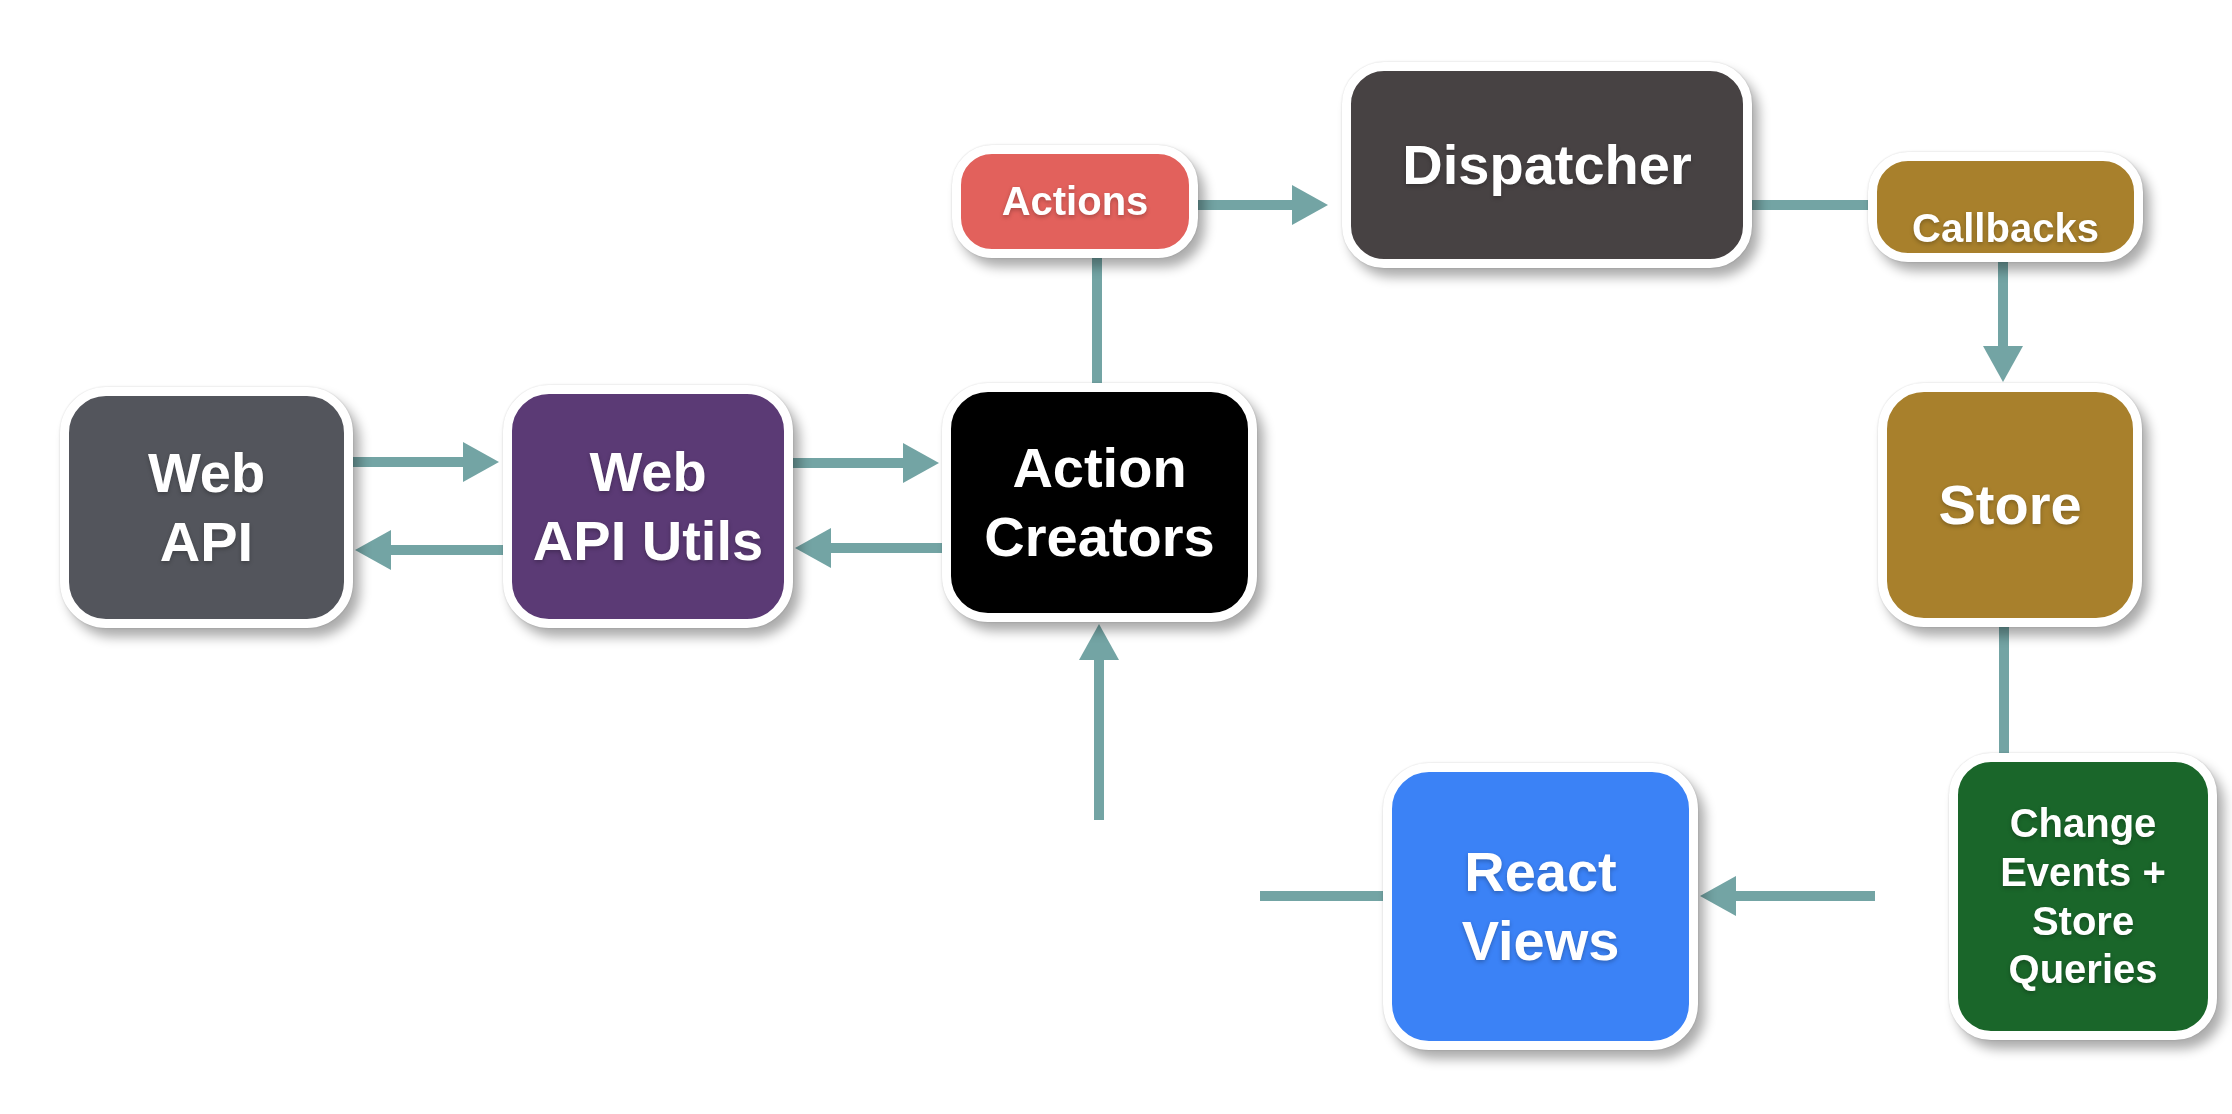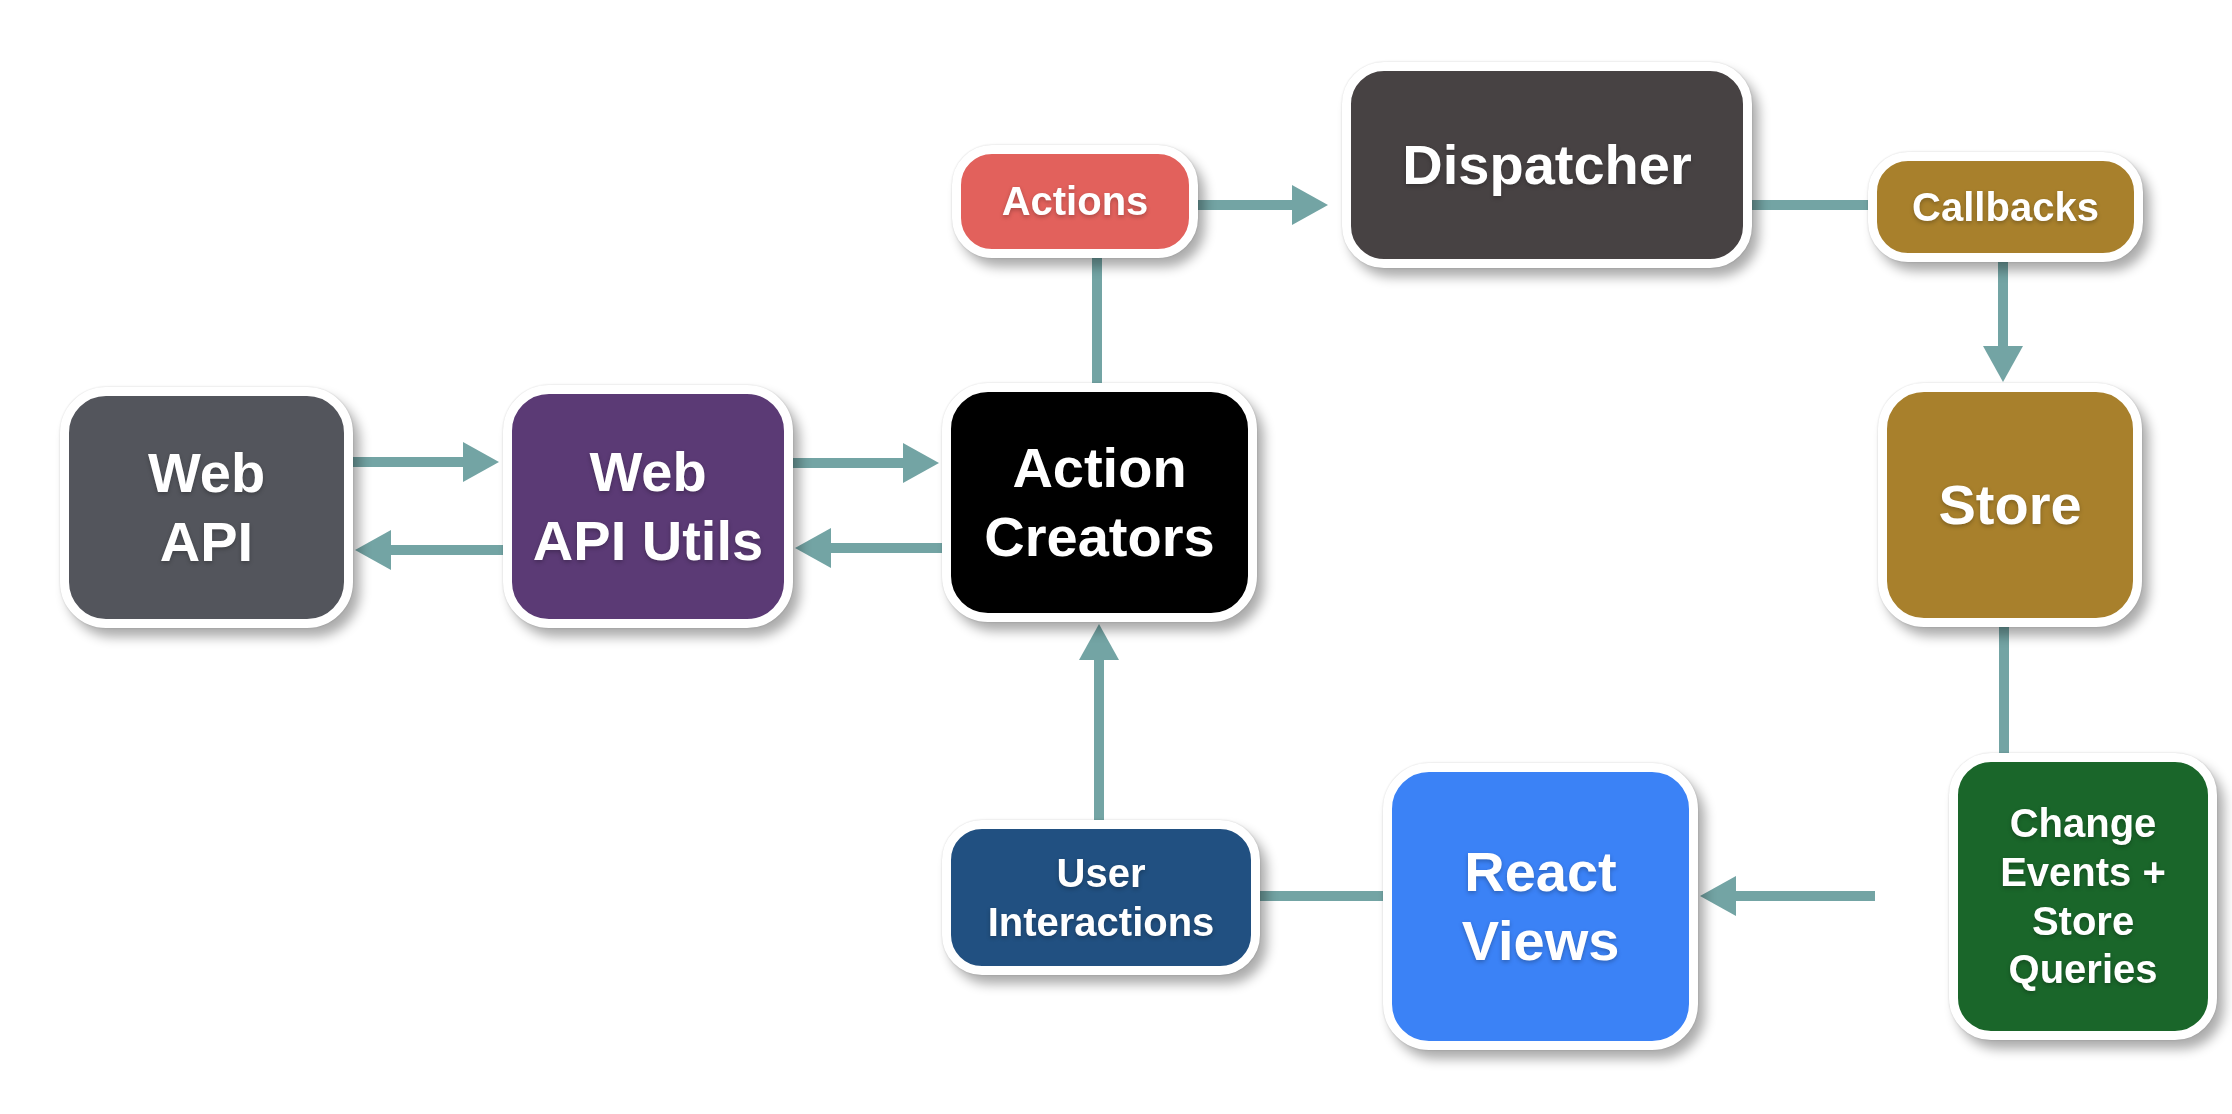--- a/index.html
+++ b/index.html
@@ -139,38 +139,34 @@
   </div>
 
   <div class="node small n-actions" style="background: rgb(226, 97, 92);">
     <span class="label">Actions</span>
   </div>
 
   <div class="node big n-dispatcher" style="background: rgb(71, 66, 67);">
     <span class="label">Dispatcher</span>
   </div>
 
-  <div class="node small n-callbacks" style="background: rgb(168, 128, 44);">
+  <div class="node small n-callbacks" style="background: rgb(168, 128, 44); align-items: flex-end;">
     <span class="label">Callbacks</span>
   </div>
 
   <div class="node big n-store" style="background: rgb(168, 128, 44);">
     <span class="label">Store</span>
   </div>
 
   <div class="node small n-change" style="background: rgb(26, 102, 42);">
     <span class="label">Change
 Events +
 Store
 Queries</span>
   </div>
 
   <div class="node big n-react" style="background: #3b82f6;">
     <span class="label">React
 Views</span>
   </div>
 
-  <div class="node small n-user" style="background: rgb(33, 80, 129);">
-    <span class="label">User
-Interactions</span>
-  </div>
 
 </div>
 
 </body></html>

